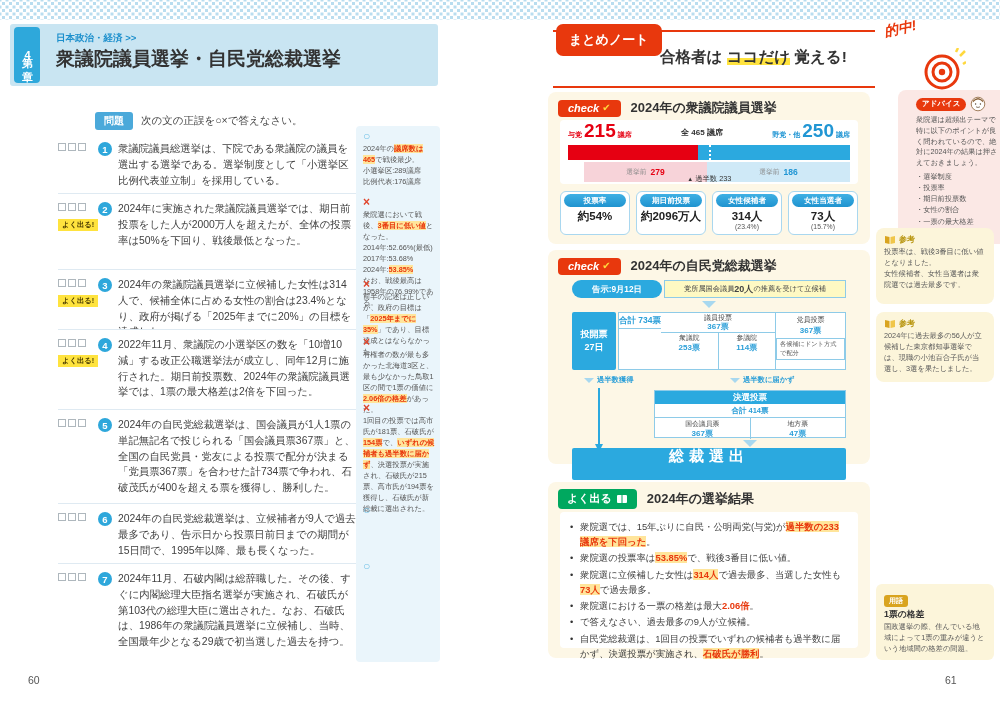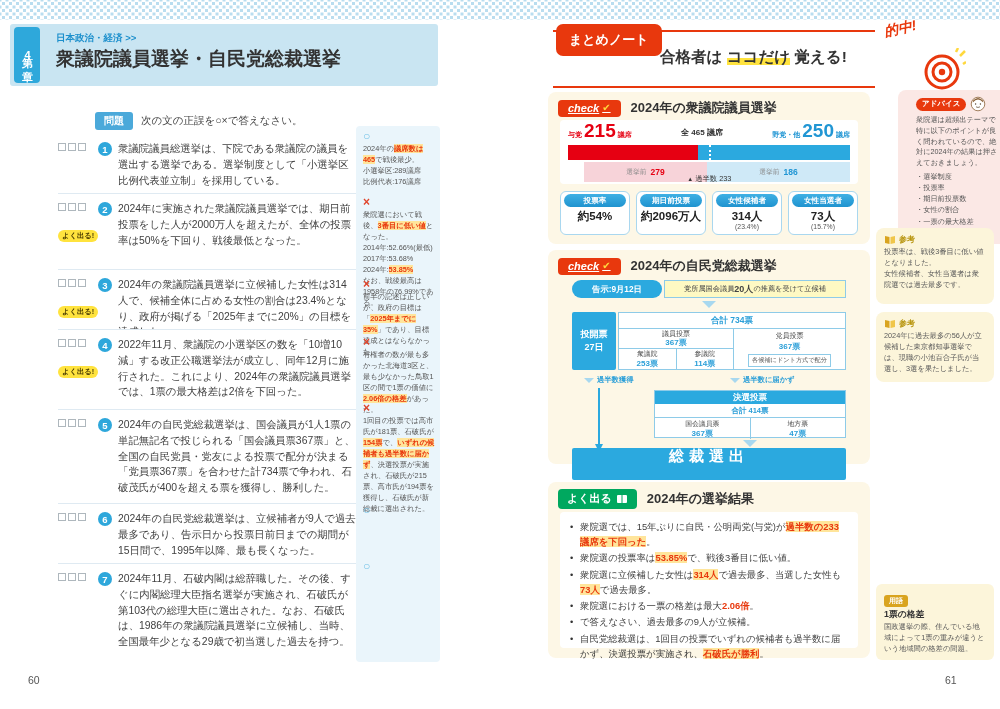--- a/index.html
+++ b/index.html
@@ -20,22 +20,22 @@
   .problem-row{position:absolute;left:95px;top:112px;display:flex;align-items:center;gap:8px;}
   .problem-badge{background:#4ba9da;color:#fff;font-size:10px;font-weight:bold;padding:2px 9px;border-radius:3px;}
   .problem-inst{font-size:10.5px;color:#444;}
   .q-list{position:absolute;left:58px;top:134px;width:298px;}
   .q-row{display:flex;align-items:flex-start;border-bottom:1px solid #dfeaf2;padding:7px 0 4px;box-sizing:border-box;overflow:hidden;}
   .q-row:last-child{border-bottom:none;}
   .qr1{height:60px}.qr2{height:76px}.qr3{height:60px}.qr4{height:80px}.qr5{height:94px}.qr6{height:60px}.qr7{height:92px}
   .q-gutter{width:40px;flex:none;}
   .q-boxes{display:flex;gap:2px;margin-top:2px;}
   .cb{width:6px;height:6px;border:1px solid #aeb7bd;background:#fff;display:inline-block;}
-  .freq{display:inline-block;margin-top:19px;background:#ffe33e;color:#4a3b00;font-size:7.3px;font-weight:bold;
-        padding:1px 4px;border-radius:6px;white-space:nowrap;}
+  .freq{display:inline-block;margin-top:8px;background:#ffe33e;color:#4a3b00;font-size:7.3px;font-weight:bold;
+        padding:1px 4px;border-radius:0;white-space:nowrap;}
   .qnum{width:14px;height:14px;flex:none;border-radius:50%;background:#2ea7db;color:#fff;font-size:9.5px;font-weight:bold;
         display:flex;align-items:center;justify-content:center;margin:1px 6px 0 0;}
   .q-text{flex:1;font-size:10.4px;line-height:1.52;color:#404040;}
   .ans-panel{position:absolute;left:356px;top:126px;width:84px;height:536px;background:#eaf5fb;border-radius:4px;}
   .ans{position:absolute;left:7px;width:72px;}
   .a-mark{font-size:12px;font-weight:bold;line-height:1.1;}
   .a-mark.ok{color:#74c3e8;}
   .a-mark.ng{color:#e0452c;}
   .a-text{font-size:7.3px;line-height:1.5;color:#555;white-space:pre-line;margin-top:1px;}
   .hl{background:#ffe59b;color:#e8380d;font-weight:bold;}
@@ -57,21 +57,21 @@
     transform:rotate(-12deg);font-style:italic;}
   .target{position:absolute;left:920px;top:48px;}
 
   
   .panel{position:absolute;left:548px;width:322px;background:#fdf7e6;border-radius:8px;}
   .p1{top:92px;height:152px;}
   .p2{top:250px;height:214px;}
   .p3{top:482px;height:176px;}
   .sec-head{position:absolute;left:10px;top:7px;display:flex;align-items:center;gap:10px;white-space:nowrap;}
   .chk{display:inline-flex;align-items:center;gap:3px;background:#e8380d;color:#fff;font-weight:bold;font-size:11px;
-    font-style:italic;padding:2px 10px 3px;border-radius:4px;text-decoration:underline;}
+    font-style:italic;padding:2px 10px 3px;border-radius:4px;}
   .chk-ic{color:#ffd83d;font-style:normal;font-size:10px;}
   .gbadge{display:inline-flex;align-items:center;gap:4px;background:#00a85f;color:#fff;font-weight:bold;font-size:11px;
     padding:2px 9px 3px;border-radius:4px;}
   .sec-title{font-size:13px;font-weight:bold;color:#333;}
 
   
   .chartbox{position:absolute;left:12px;top:28px;width:298px;height:64px;background:#fff;border-radius:4px;}
   .seat-labels{position:absolute;left:8px;right:8px;top:1px;display:flex;justify-content:space-between;align-items:flex-end;}
   .tiny{font-style:normal;font-size:7px;font-weight:bold;}
   .big{font-size:19px;line-height:1;}
@@ -106,21 +106,21 @@
   .ann-note{position:absolute;left:102px;top:0;width:182px;height:18px;background:#fef9c3;border:1px solid #8ecbe8;
     font-size:7.2px;color:#444;display:flex;align-items:center;justify-content:center;box-sizing:border-box;}
   .chev{position:absolute;width:0;height:0;border-left:7px solid transparent;border-right:7px solid transparent;
     border-top:7px solid #a8d8ef;}
   .c1{left:140px;top:21px;}
   .c2{left:181px;top:160px;}
   .voteday{position:absolute;left:10px;top:32px;width:44px;height:58px;background:#2ba9df;color:#fff;font-weight:bold;
     font-size:9px;display:flex;align-items:center;justify-content:center;text-align:center;white-space:pre-line;
     border-radius:2px;line-height:1.45;}
   .ftable{position:absolute;left:56px;top:32px;width:228px;height:58px;background:#fff;border:1px solid #8ecbe8;
-    display:flex;flex-direction:column;box-sizing:border-box;}
+    display:flex;flex-direction:row;box-sizing:border-box;}
   .ft-r1{height:15px;line-height:15px;text-align:center;font-size:8.5px;font-weight:bold;color:#2b9fd8;
     border-bottom:1px solid #8ecbe8;}
   .ft-body{flex:1;display:flex;}
   .ft-left{width:114px;border-right:1px solid #8ecbe8;display:flex;flex-direction:column;}
   .ft-lh{height:19px;border-bottom:1px solid #8ecbe8;text-align:center;font-size:7px;color:#444;line-height:1.3;}
   .ft-sub{flex:1;display:flex;}
   .ft-cell{flex:1;text-align:center;font-size:6.8px;line-height:1.3;color:#444;padding-top:1px;}
   .ft-cell+.ft-cell{border-left:1px solid #8ecbe8;}
   .ft-right{flex:1;display:flex;flex-direction:column;align-items:center;font-size:7px;color:#444;padding-top:2px;}
   .num{color:#2b9fd8;font-weight:bold;font-size:8px;}
@@ -224,21 +224,21 @@
     <div class="q-row qr4">
       <div class="q-gutter">
         <div class="q-boxes">
             <span class="cb"></span>
             <span class="cb"></span>
             <span class="cb"></span>
           </div>
         <div class="freq">よく出る!</div>
       </div>
       <div class="qnum">4</div>
-      <div class="q-text">2022年11月、衆議院の小選挙区の数を「10増10減」する改正公職選挙法が成立し、同年12月に施行された。これにより、2024年の衆議院議員選挙では、1票の最大格差は2倍を下回った。</div>
+      <div class="q-text">2022年11月、衆議院の小選挙区の数を「10増10減」する改正公職選挙法が成立し、同年12月に施行された。期日前投票数、2024年の衆議院議員選挙では、1票の最大格差は2倍を下回った。</div>
     </div>
     <div class="q-row qr5">
       <div class="q-gutter">
         <div class="q-boxes">
             <span class="cb"></span>
             <span class="cb"></span>
             <span class="cb"></span>
           </div>
       </div>
       <div class="qnum">5</div>

